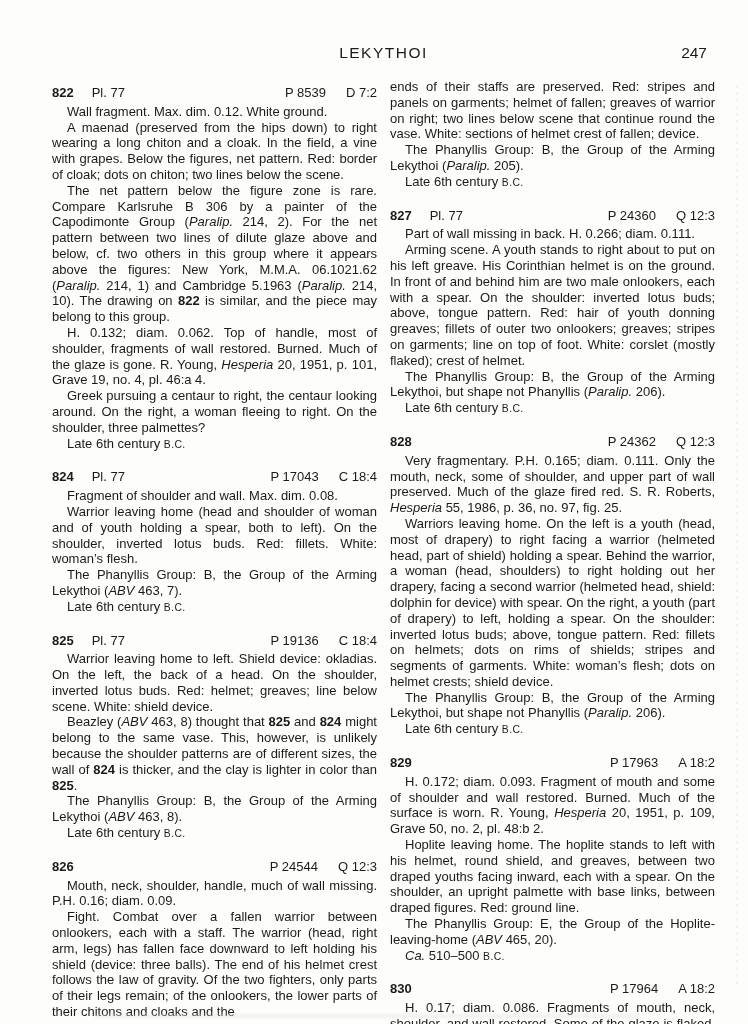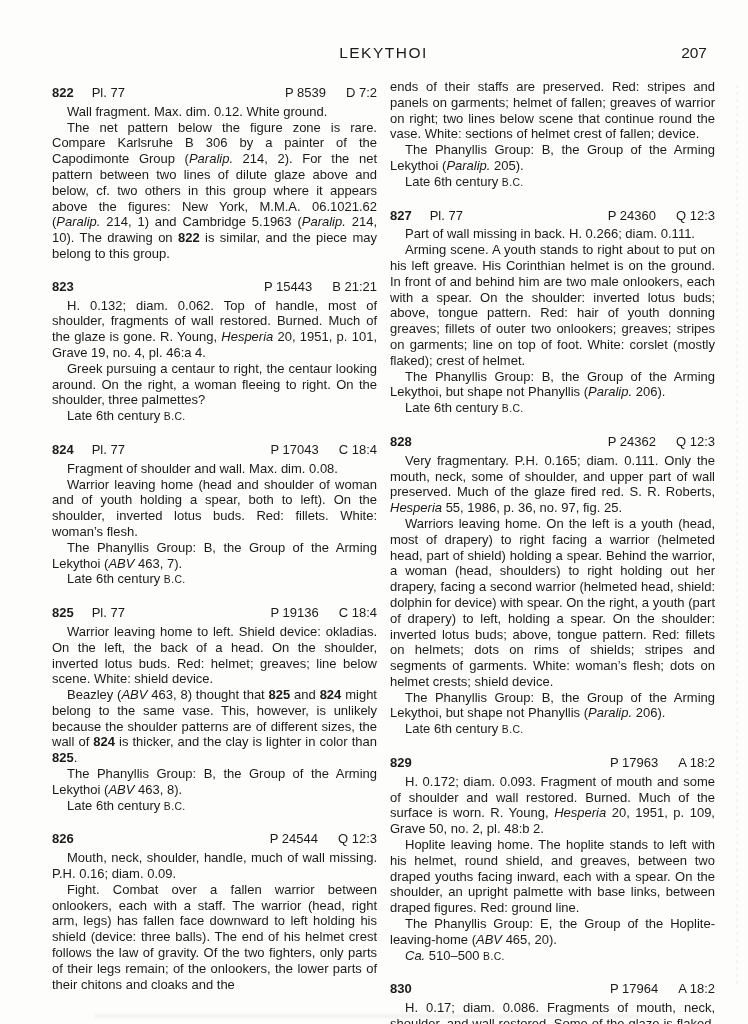--- a/index.html
+++ b/index.html
@@ -84,38 +84,34 @@
     filter: blur(1px);
     opacity: 0.35;
   }
 </style>
 </head>
 <body>
 
 <div class="page">
   <div class="running-head">
     <div class="head-title">LEKYTHOI</div>
-    <div class="head-pageno">207</div>
+    <div class="head-pageno">247</div>
   </div>
 
   <div class="columns">
     <div class="col">
         <div class="ehead">
           <span class="eno">822</span>
           <span class="epl">Pl. 77</span>
           <span class="einv">P 8539</span>
           <span class="edep">D 7:2</span>
         </div>
         <p class="para">Wall fragment. Max. dim. 0.12. White ground.</p>
+        <p class="para">A maenad (preserved from the hips down) to right wearing a long chiton and a cloak. In the field, a vine with grapes. Below the figures, net pattern. Red: border of cloak; dots on chiton; two lines below the scene.</p>
         <p class="para">The net pattern below the figure zone is rare. Compare Karlsruhe B 306 by a painter of the Capodimonte Group (<i>Paralip.</i> 214, 2). For the net pattern between two lines of dilute glaze above and below, cf. two others in this group where it appears above the figures: New York, M.M.A. 06.1021.62 (<i>Paralip.</i> 214, 1) and Cambridge 5.1963 (<i>Paralip.</i> 214, 10). The drawing on <b>822</b> is similar, and the piece may belong to this group.</p>
-        <div class="ehead">
-          <span class="eno">823</span>
-          <span class="einv">P 15443</span>
-          <span class="edep">B 21:21</span>
-        </div>
         <p class="para">H. 0.132; diam. 0.062. Top of handle, most of shoulder, fragments of wall restored. Burned. Much of the glaze is gone. R. Young, <i>Hesperia</i> 20, 1951, p. 101, Grave 19, no. 4, pl. 46:a 4.</p>
         <p class="para">Greek pursuing a centaur to right, the centaur looking around. On the right, a woman fleeing to right. On the shoulder, three palmettes?</p>
         <p class="para">Late 6th century <span class="sc">B.C.</span></p>
         <div class="ehead">
           <span class="eno">824</span>
           <span class="epl">Pl. 77</span>
           <span class="einv">P 17043</span>
           <span class="edep">C 18:4</span>
         </div>
         <p class="para">Fragment of shoulder and wall. Max. dim. 0.08.</p>

